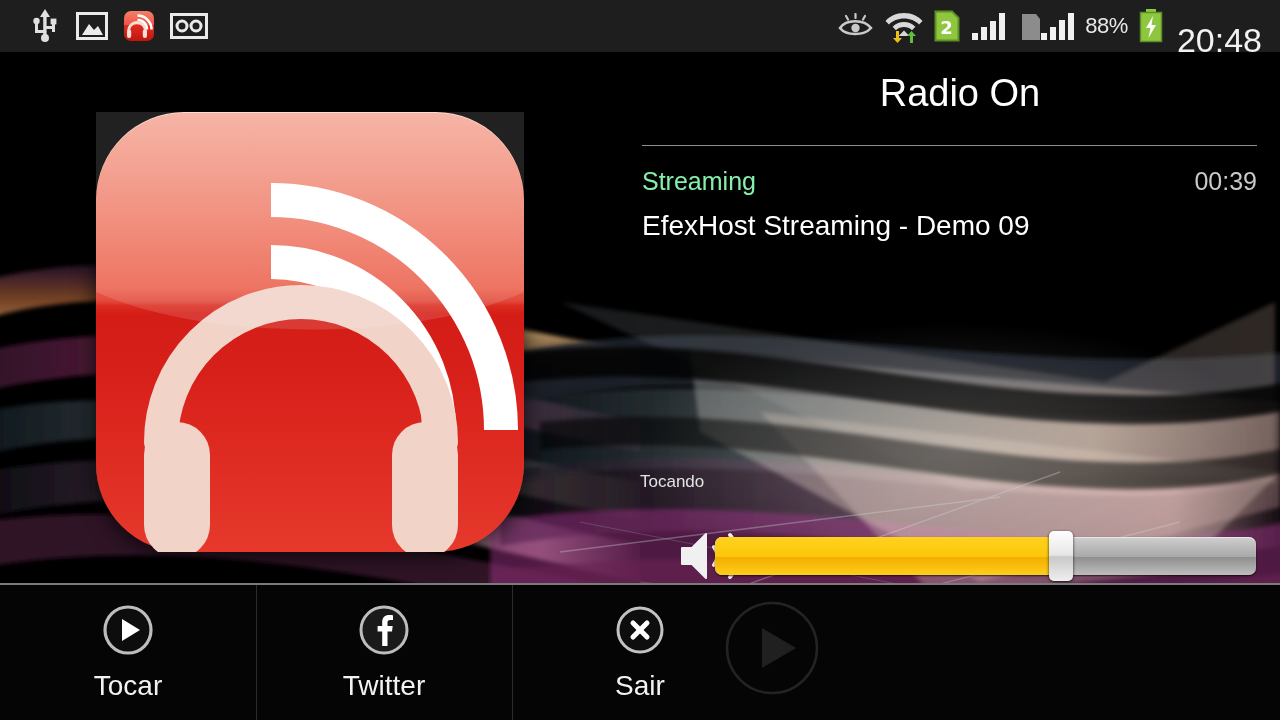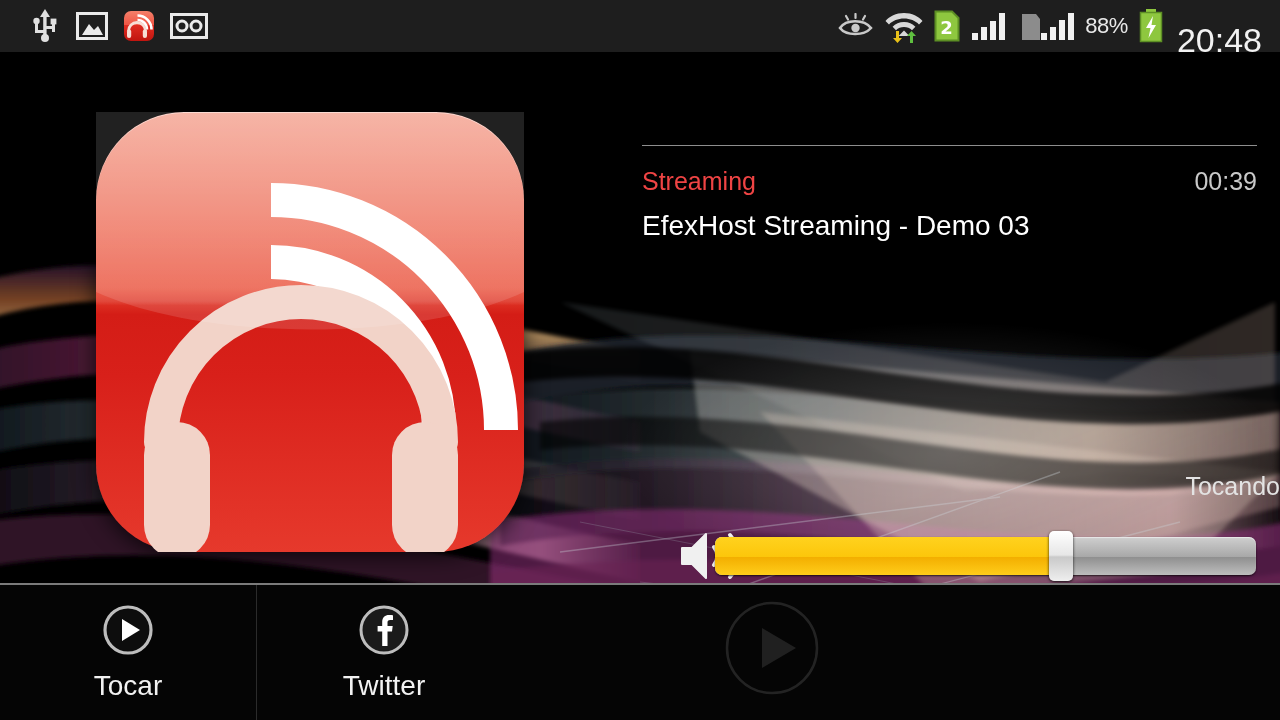--- a/index.html
+++ b/index.html
@@ -40,27 +40,27 @@
       text-shadow:0 2px 2px rgba(0,0,0,.8); filter:blur(0.6px); }
 
   
   #panel { position:absolute; left:640px; top:52px; width:640px; height:530px; z-index:20; }
   #title { position:absolute; left:0; top:20px; width:640px; text-align:center;
       color:#ffffff; font-size:38px; font-weight:400; }
   #divider { position:absolute; left:2px; top:93px; width:615px; height:1px;
       background:#8e8e8e; }
   #meta-row { position:absolute; left:2px; top:115px; width:615px;
       display:flex; justify-content:space-between; align-items:baseline; }
-  #meta-label { color:#ef4444; font-size:25px; }
+  #meta-label { color:#86efac; font-size:25px; }
   #meta-time  { color:#c9c9c9; font-size:25px; }
   #track { position:absolute; left:2px; top:158px; width:615px;
       color:#ffffff; font-size:28px; white-space:nowrap; }
 
-  #status-playing { position:absolute; left:0; top:420px; width:640px; text-align:right;
-      color:#e3e3e3; font-size:25px; }
+  #status-playing { position:absolute; left:0; top:420px; width:640px; text-align:left;
+      color:#e3e3e3; font-size:17px; }
 
   
   #vol-row { position:absolute; left:0px; top:468px; width:640px; height:70px; }
   #vol-icon { position:absolute; left:38px; top:8px; width:66px; height:56px; }
   #vol-track { position:absolute; left:75px; top:17px; width:541px; height:38px;
       border-radius:7px;
       background:linear-gradient(180deg,#cfcfcf 0%,#a8a8a8 52%,#8f8f8f 53%,#bdbdbd 100%);
       box-shadow:inset 0 1px 1px rgba(255,255,255,.55), 0 1px 2px rgba(0,0,0,.7); }
   #vol-fill { position:absolute; left:0; top:0; height:38px; border-radius:7px 2px 2px 7px;
       background:linear-gradient(180deg,#ffd21e 0%,#fcc60b 52%,#f3ae00 53%,#ffcd1a 100%); }
@@ -190,26 +190,27 @@
 
       <rect x="48" y="310" width="66" height="136" rx="33" fill="#f2d3c8"></rect>
       <rect x="296" y="310" width="66" height="136" rx="33" fill="#f2d3c8"></rect>
 
       <path d="M 0 0 L 428 0 L 428 180 C 320 230, 110 230, 0 180 Z" fill="#ffffff" opacity=".13"></path>
     </svg>
     <div id="logo-word">RDIOON</div>
   </div>
 
   <div id="panel">
+    <div id="title">Radio On</div>
     <div id="divider"></div>
     <div id="meta-row">
       <span id="meta-label">Streaming</span>
       <span id="meta-time">00:39</span>
     </div>
-    <div id="track">EfexHost Streaming - Demo 03</div>
+    <div id="track">EfexHost Streaming - Demo 09</div>
 
     <div id="status-playing">Tocando</div>
 
     <div id="vol-row">
       <svg id="vol-icon" viewBox="0 0 66 56">
         <path d="M 4 20 L 4 36 L 14 36 L 28 50 L 28 6 L 14 20 Z" fill="#f0f0f0" stroke="#f0f0f0" stroke-width="2" stroke-linejoin="round"></path>
         <g fill="none" stroke="#f0f0f0" stroke-width="4" stroke-linecap="round">
           <path d="M 36 19 A 14 14 0 0 1 36 37"></path>
           <path d="M 44 13 A 23 23 0 0 1 44 43"></path>
           <path d="M 52 7 A 32 32 0 0 1 52 49"></path>
@@ -243,20 +244,31 @@
         <path d="M 29.5 42 L 29.5 27.5 L 34 27.5 L 34.7 22 L 29.5 22 L 29.5 18.6
                  C 29.5 17 30 16 32.3 16 L 35 16 L 35 11.2
                  C 34.5 11.1 32.9 11 31 11 C 27 11 24.2 13.5 24.2 18 L 24.2 22
                  L 19.6 22 L 19.6 27.5 L 24.2 27.5 L 24.2 42 Z" fill="#ffffff"></path>
       </svg>
       <span class="menu-label">Twitter</span>
     </div>
 
 
 
+    <div class="menu-item">
+      <svg class="menu-icon" viewBox="0 0 52 52">
+        <rect x="12" y="18" width="28" height="30" rx="6" fill="#1b1b1b" opacity=".9"></rect>
+        <circle cx="26" cy="26" r="22" fill="#0e0e0e" stroke="#c2c2c2" stroke-width="3"></circle>
+        <g stroke="#ffffff" stroke-width="5" stroke-linecap="round">
+          <line x1="19" y1="19" x2="33" y2="33"></line>
+          <line x1="33" y1="19" x2="19" y2="33"></line>
+        </g>
+      </svg>
+      <span class="menu-label">Sair</span>
+    </div>
   </div>
 
   <div id="statusbar">
     <div id="sb-left">
 
       <svg class="sbicon" width="30" height="34" viewBox="0 0 30 34">
         <g fill="#e0e0e0">
           <rect x="13.2" y="6" width="3.4" height="20"></rect>
           <polygon points="15,0 20,8 10,8"></polygon>
           <circle cx="15" cy="29" r="4"></circle>

